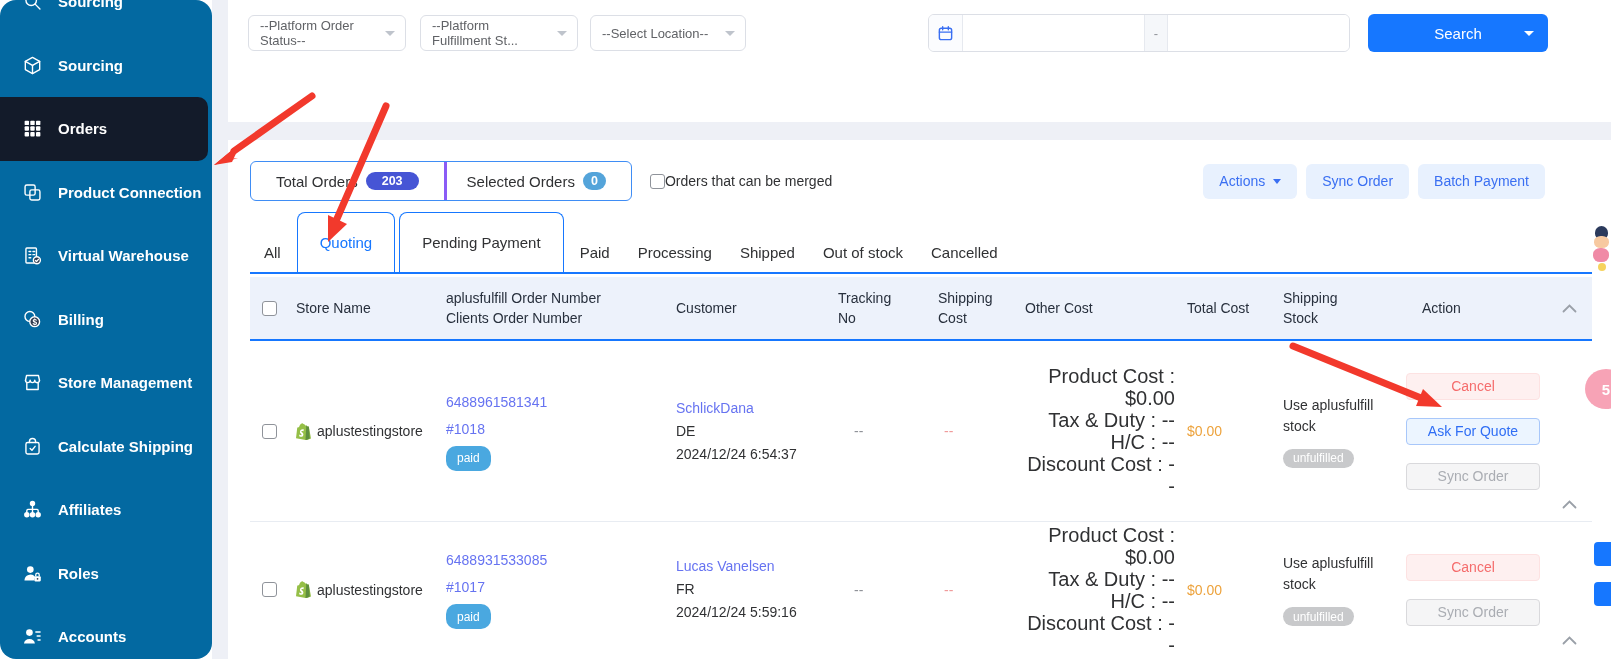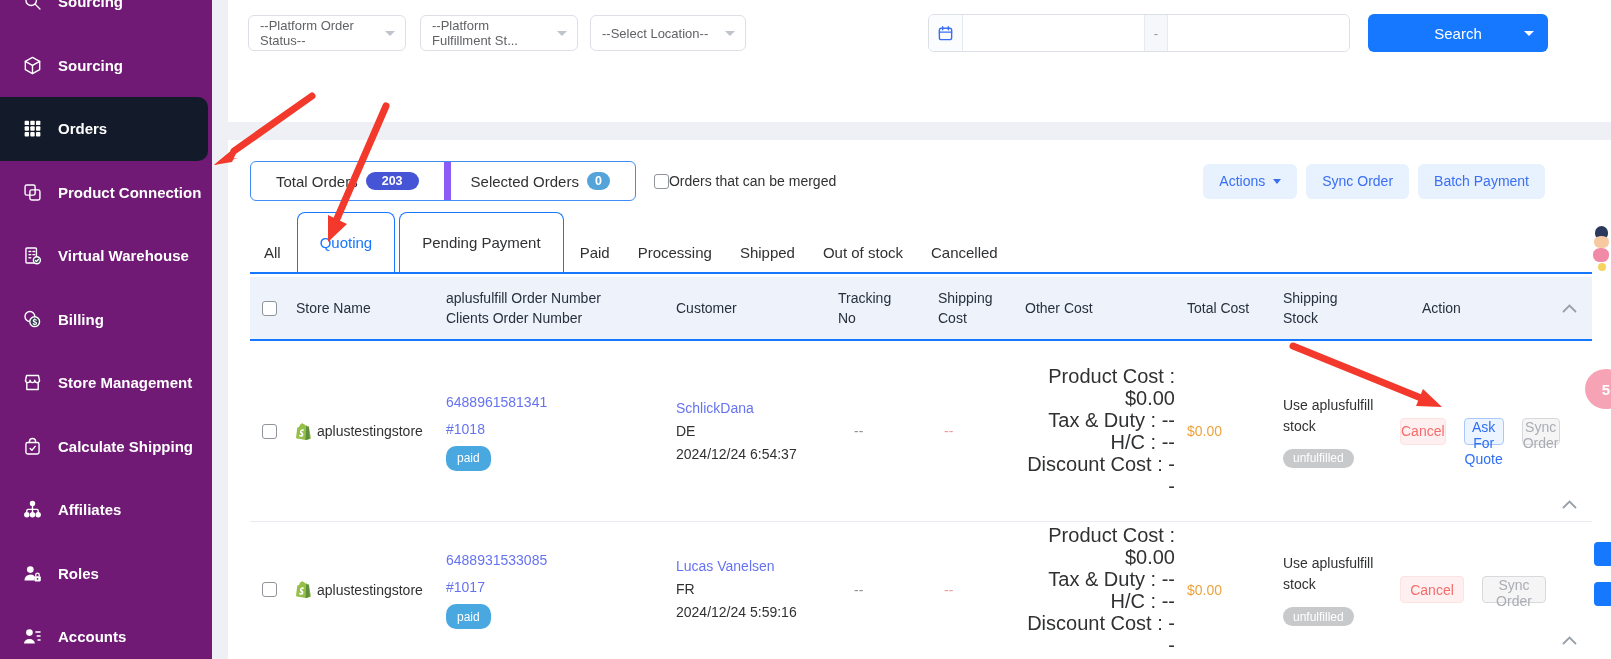--- a/index.html
+++ b/index.html
@@ -11,21 +11,21 @@
     color:#303133;
     font-size:14px;
   }
   
   .bg-left-strip { position:absolute; left:212px; top:0; width:16px; height:659px; background:#eef0f6; }
   .bg-gap-strip  { position:absolute; left:212px; top:122px; width:1399px; height:18px; background:#eef0f6; }
 
   
   .sidebar {
     position:absolute; left:0; top:0; width:212px; height:659px;
-    background:#701a75; z-index:5; overflow:hidden;
+    background:#0369a1; z-index:5; overflow:hidden;border-radius:16px;
   }
   .sidebar-inner { margin-top:-30px; }
   .side-item {
     height:63.5px; display:flex; align-items:center; gap:15px;
     padding-left:22px; color:#ffffff; font-size:15px; font-weight:700;
     cursor:pointer; position:relative;
   }
   .side-item.active { background:#131b2a; margin-right:4px; border-radius:0 10px 10px 0; }
   .side-item svg { flex:0 0 21px; }
   .sicon { stroke:#fff; stroke-width:1.6; fill:none; stroke-linecap:round; stroke-linejoin:round; }
@@ -68,21 +68,21 @@
   }
   .search-btn .caret-w {
     position:absolute; right:14px; top:17px; width:0; height:0;
     border-left:5px solid transparent; border-right:5px solid transparent; border-top:5px solid #fff;
   }
 
   
   .summary-row { position:absolute; top:20px; left:22px; right:47px; height:42px; display:flex; align-items:center; }
   .orders-group { display:inline-flex; border:1px solid #3f8df5; border-radius:6px; overflow:hidden; background:#fff; }
   .og-half { display:flex; align-items:center; gap:8px; padding:10px 25px; font-size:15px; color:#303133; cursor:pointer; }
-  .og-half + .og-half { border-left:7px solid #8b5cf6;padding-left:20px; }
+  .og-half + .og-half { border-left:3px solid #8b5cf6;padding-left:20px; }
   .badge-count { color:#fff; font-size:12.5px; font-weight:700; border-radius:10px; padding:2px 16px; }
   .badge-total { background:#4655d5; }
   .badge-selected { background:#54a4da; padding:2px 8px; }
   .merge-wrap { display:flex; align-items:center; margin-left:18px; font-size:14px; color:#303133; }
   .checkbox { width:15px; height:15px; border:1px solid #8f939a; border-radius:3px; background:#fff; cursor:pointer; flex:0 0 auto; }
   .toolbar-right { margin-left:auto; display:flex; gap:9px; }
   .btn-soft {
     background:#e8f1fe; color:#3a6ff2; border:none; border-radius:6px;
     font-size:14px; padding:0 16px; height:35px; cursor:pointer; font-family:inherit;
     display:flex; align-items:center; gap:8px;
@@ -124,21 +124,21 @@
   .pill-unfulfilled { background:#c8c9cb; padding:2.5px 10px; }
   .cust-cell div { line-height:23px; }
   .dim { color:#909399; }
   .pinkish { color:#f09b9b; }
   .cost-lines div { line-height:22px; font-size:20px;text-align:right; }
   .total-cost { color:#eda33d; padding-left:12px; }
   .stock-cell { padding-left:8px; }
   .stock-text { max-width:105px; line-height:21px; }
   .stock-badge { margin-top:12px; }
   .store-cell { display:flex; align-items:center; gap:6px; padding-left:8px; }
-  .action-cell { display:flex; flex-direction:row; align-items:center; gap:18px; padding-left:0; }
+  .action-cell { display:flex; flex-direction:column; align-items:center; gap:18px; padding-left:0; }
   .abtn { width:134px; height:27px; border-radius:4px; font-size:14px; cursor:pointer; font-family:inherit; }
   .abtn-cancel { background:#fef0f0; border:1px solid #fde2e2; color:#f56c6c; }
   .abtn-quote  { background:#ecf5ff; border:1px solid #a8c7fa; color:#2f6ef5; }
   .abtn-sync   { background:#f5f5f6; border:1px solid #d9d9dc; color:#aaadb3; }
   .chev-cell { display:flex; justify-content:center; align-items:center; height:100%; padding-left:0; }
   .chev-bottom { align-items:flex-end; padding-bottom:12px; }
   .chev { cursor:pointer; display:inline-flex; }
 
   
   .mascot { position:absolute; left:1593px; top:226px; width:18px; height:48px; z-index:40; cursor:pointer; }

